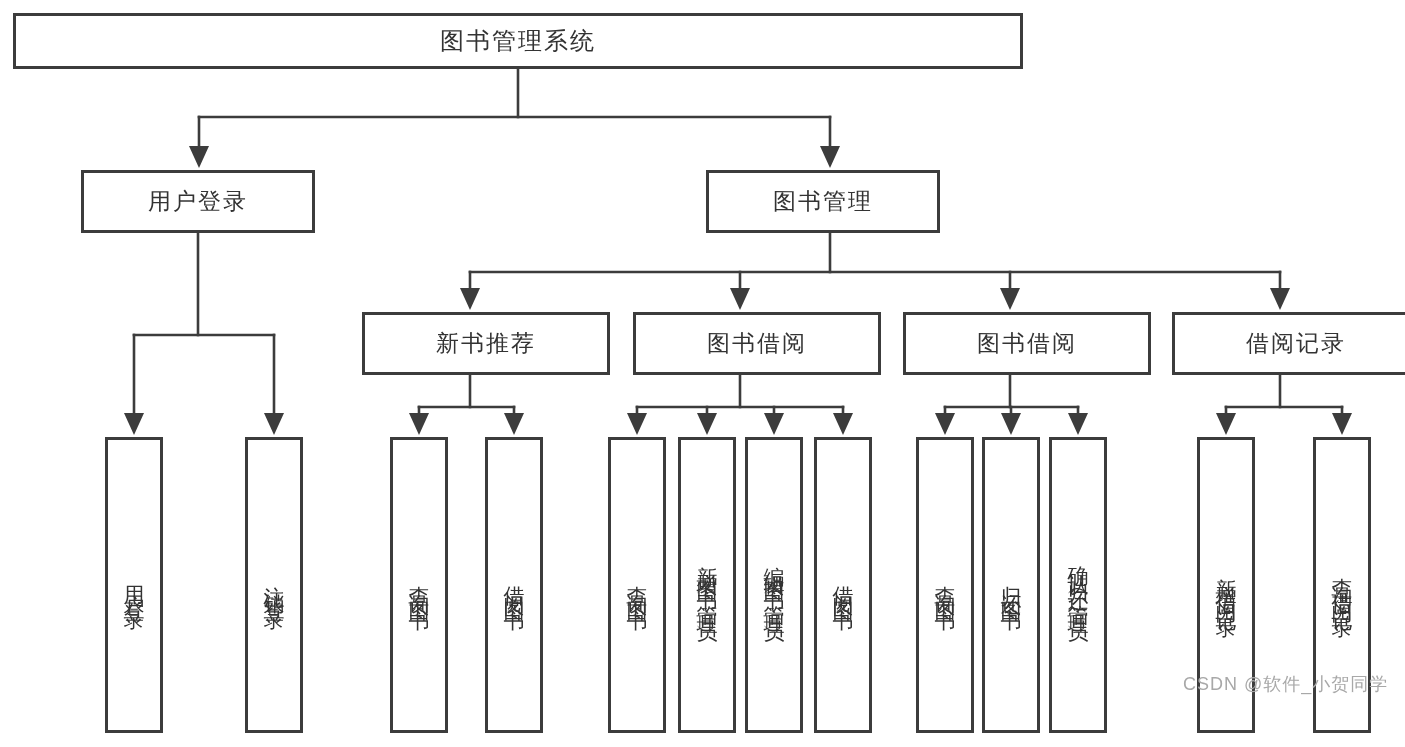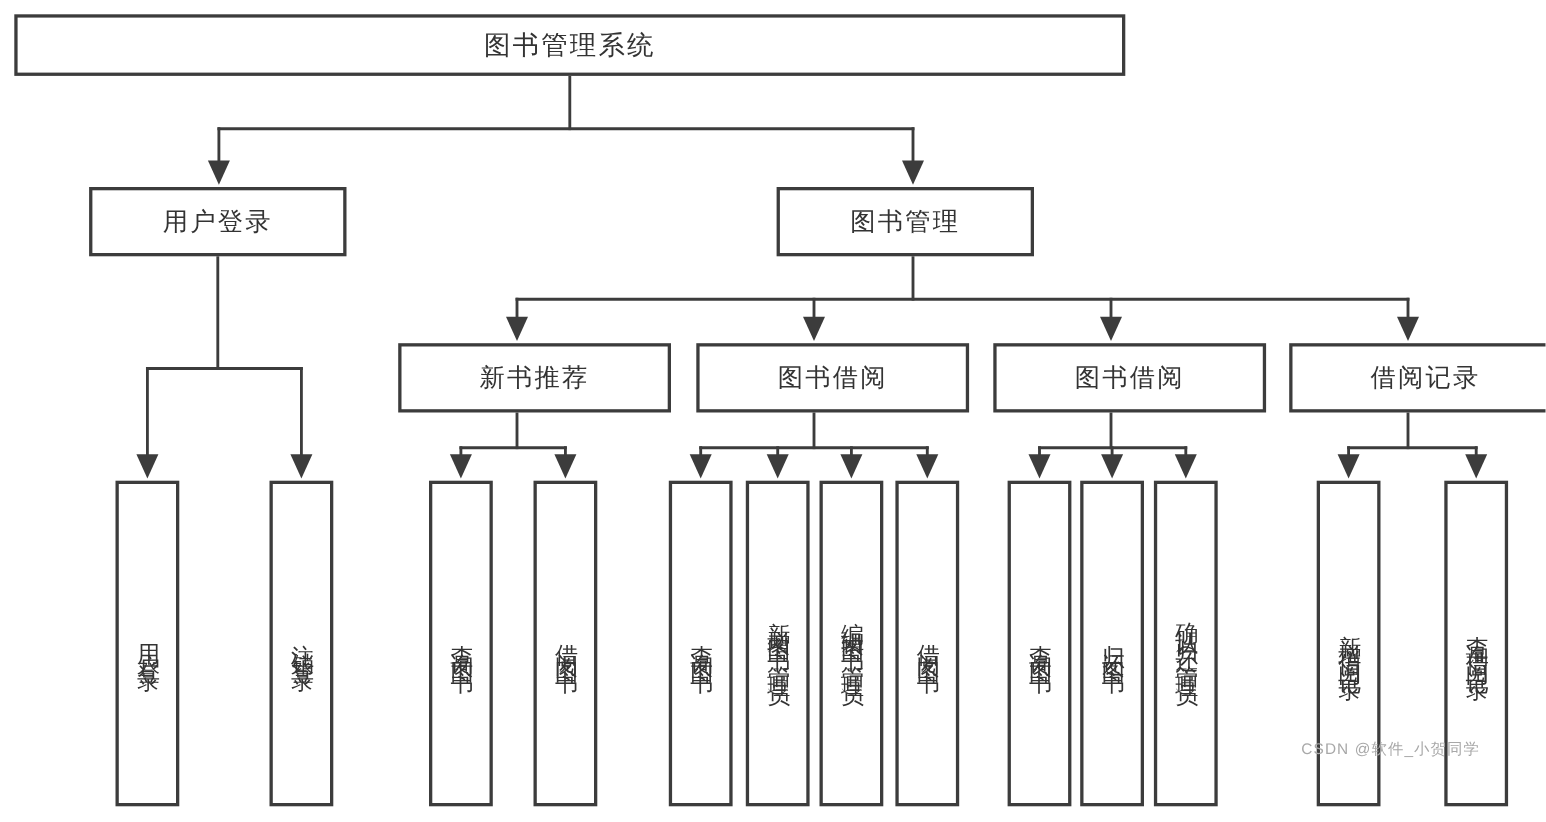--- a/index.html
+++ b/index.html
@@ -28,21 +28,21 @@
   .leaf{top:437px;height:296px;width:58px;}
   .vtext{
     writing-mode:vertical-rl;
     text-orientation:mixed;
     font-size:21px;
     letter-spacing:8px;
     white-space:nowrap;
   }
   .watermark{
     position:absolute;left:1183px;top:672px;
-    font-size:14px;letter-spacing:1px;
+    font-size:18px;letter-spacing:1px;
     color:var(--wm,#a8a8a8);
     z-index:6;white-space:nowrap;
   }
 </style>
 </head>
 <body>
 
 <div class="canvas">
 
   <svg class="wires" width="1405" height="747">

